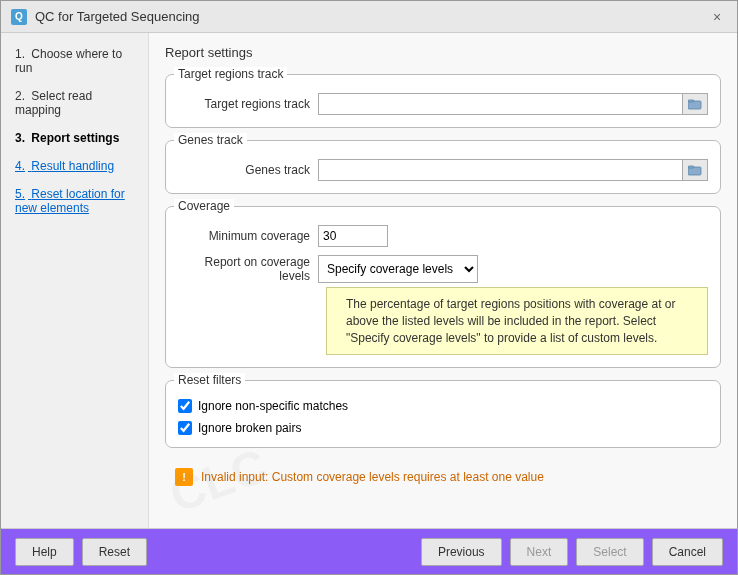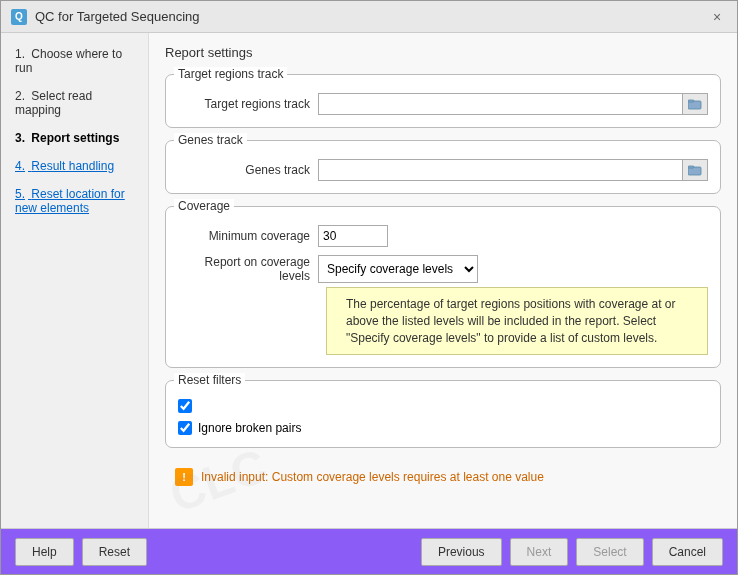--- a/index.html
+++ b/index.html
@@ -345,20 +345,21 @@
 
         <div class="tooltip-box">
           <span>The percentage of target regions positions with coverage at or above the listed levels will be included in the report. Select "Specify coverage levels" to provide a list of custom levels.</span>
         </div>
       </div>
 
       <div class="group-box">
         <span class="group-box-title">Reset filters</span>
         <div class="checkbox-row">
           <input type="checkbox" checked="" style="">
+          <span>Ignore non-specific matches</span>
         </div>
         <div class="checkbox-row">
           <input type="checkbox" checked="" style="">
           <span>Ignore broken pairs</span>
         </div>
       </div>
 
       <div class="error-row">
         <div class="warning-icon">!</div>
         <span style="color:#cc6600;">Invalid input: Custom coverage levels requires at least one value</span>

